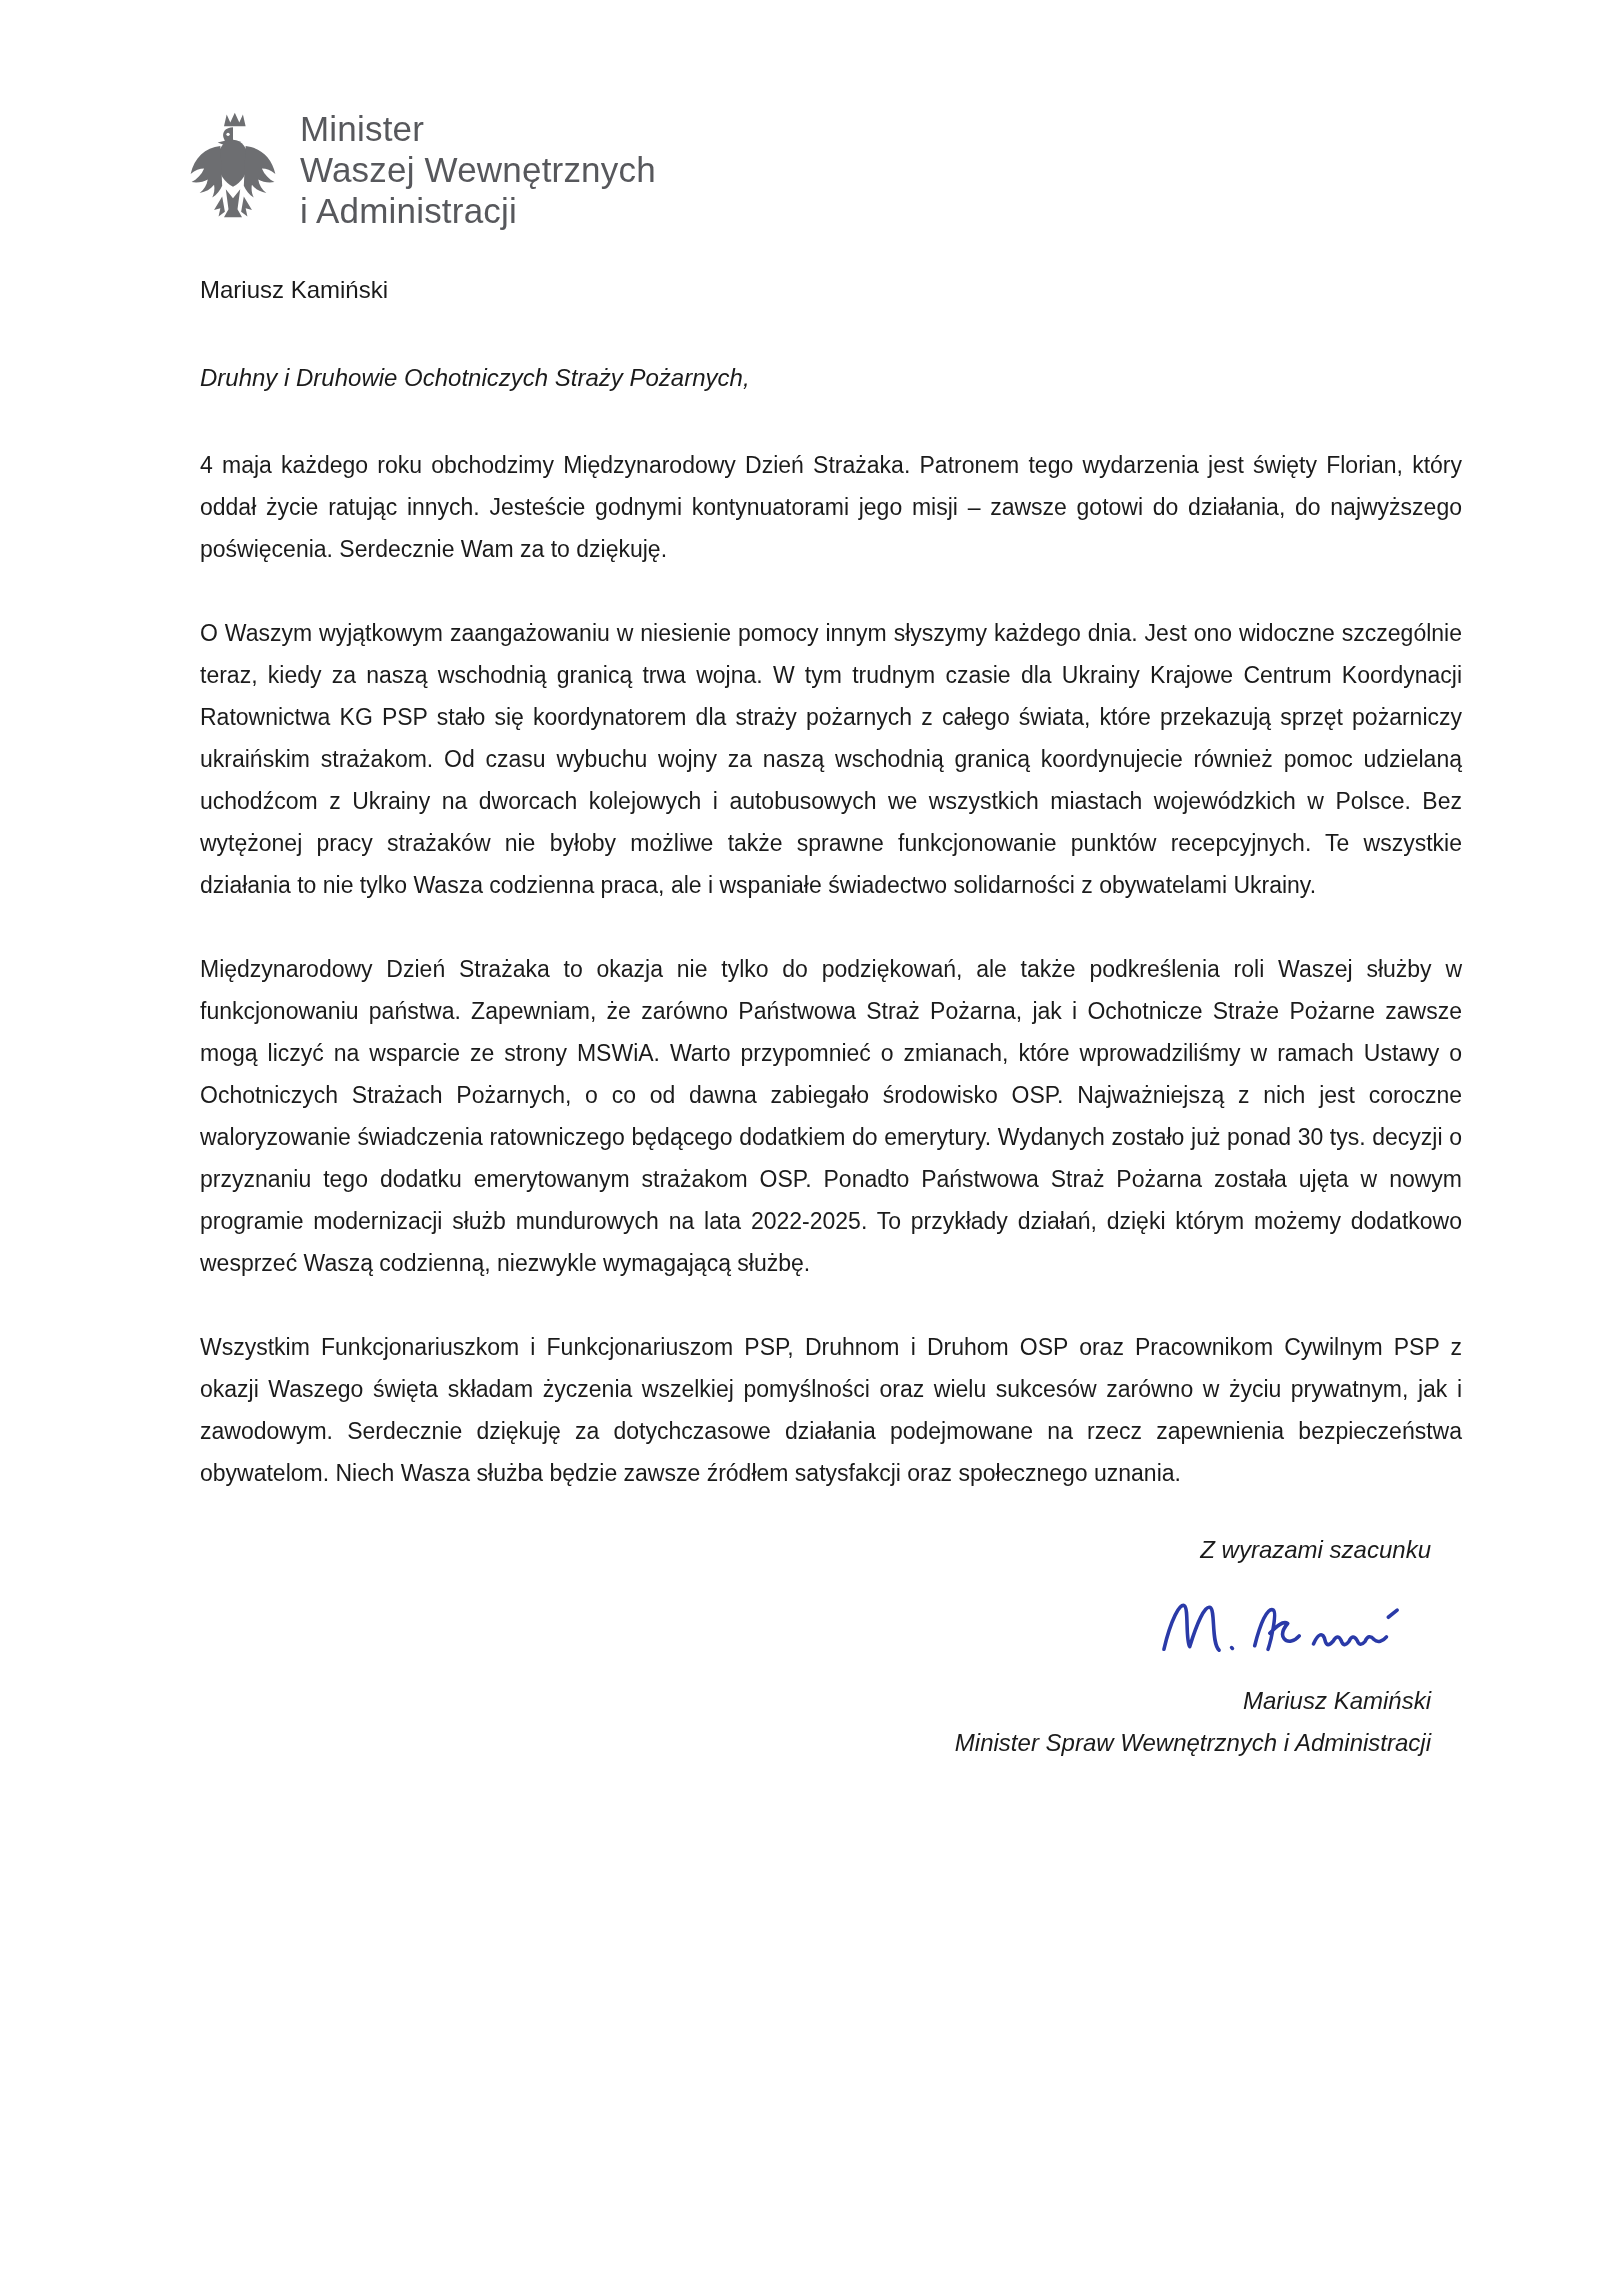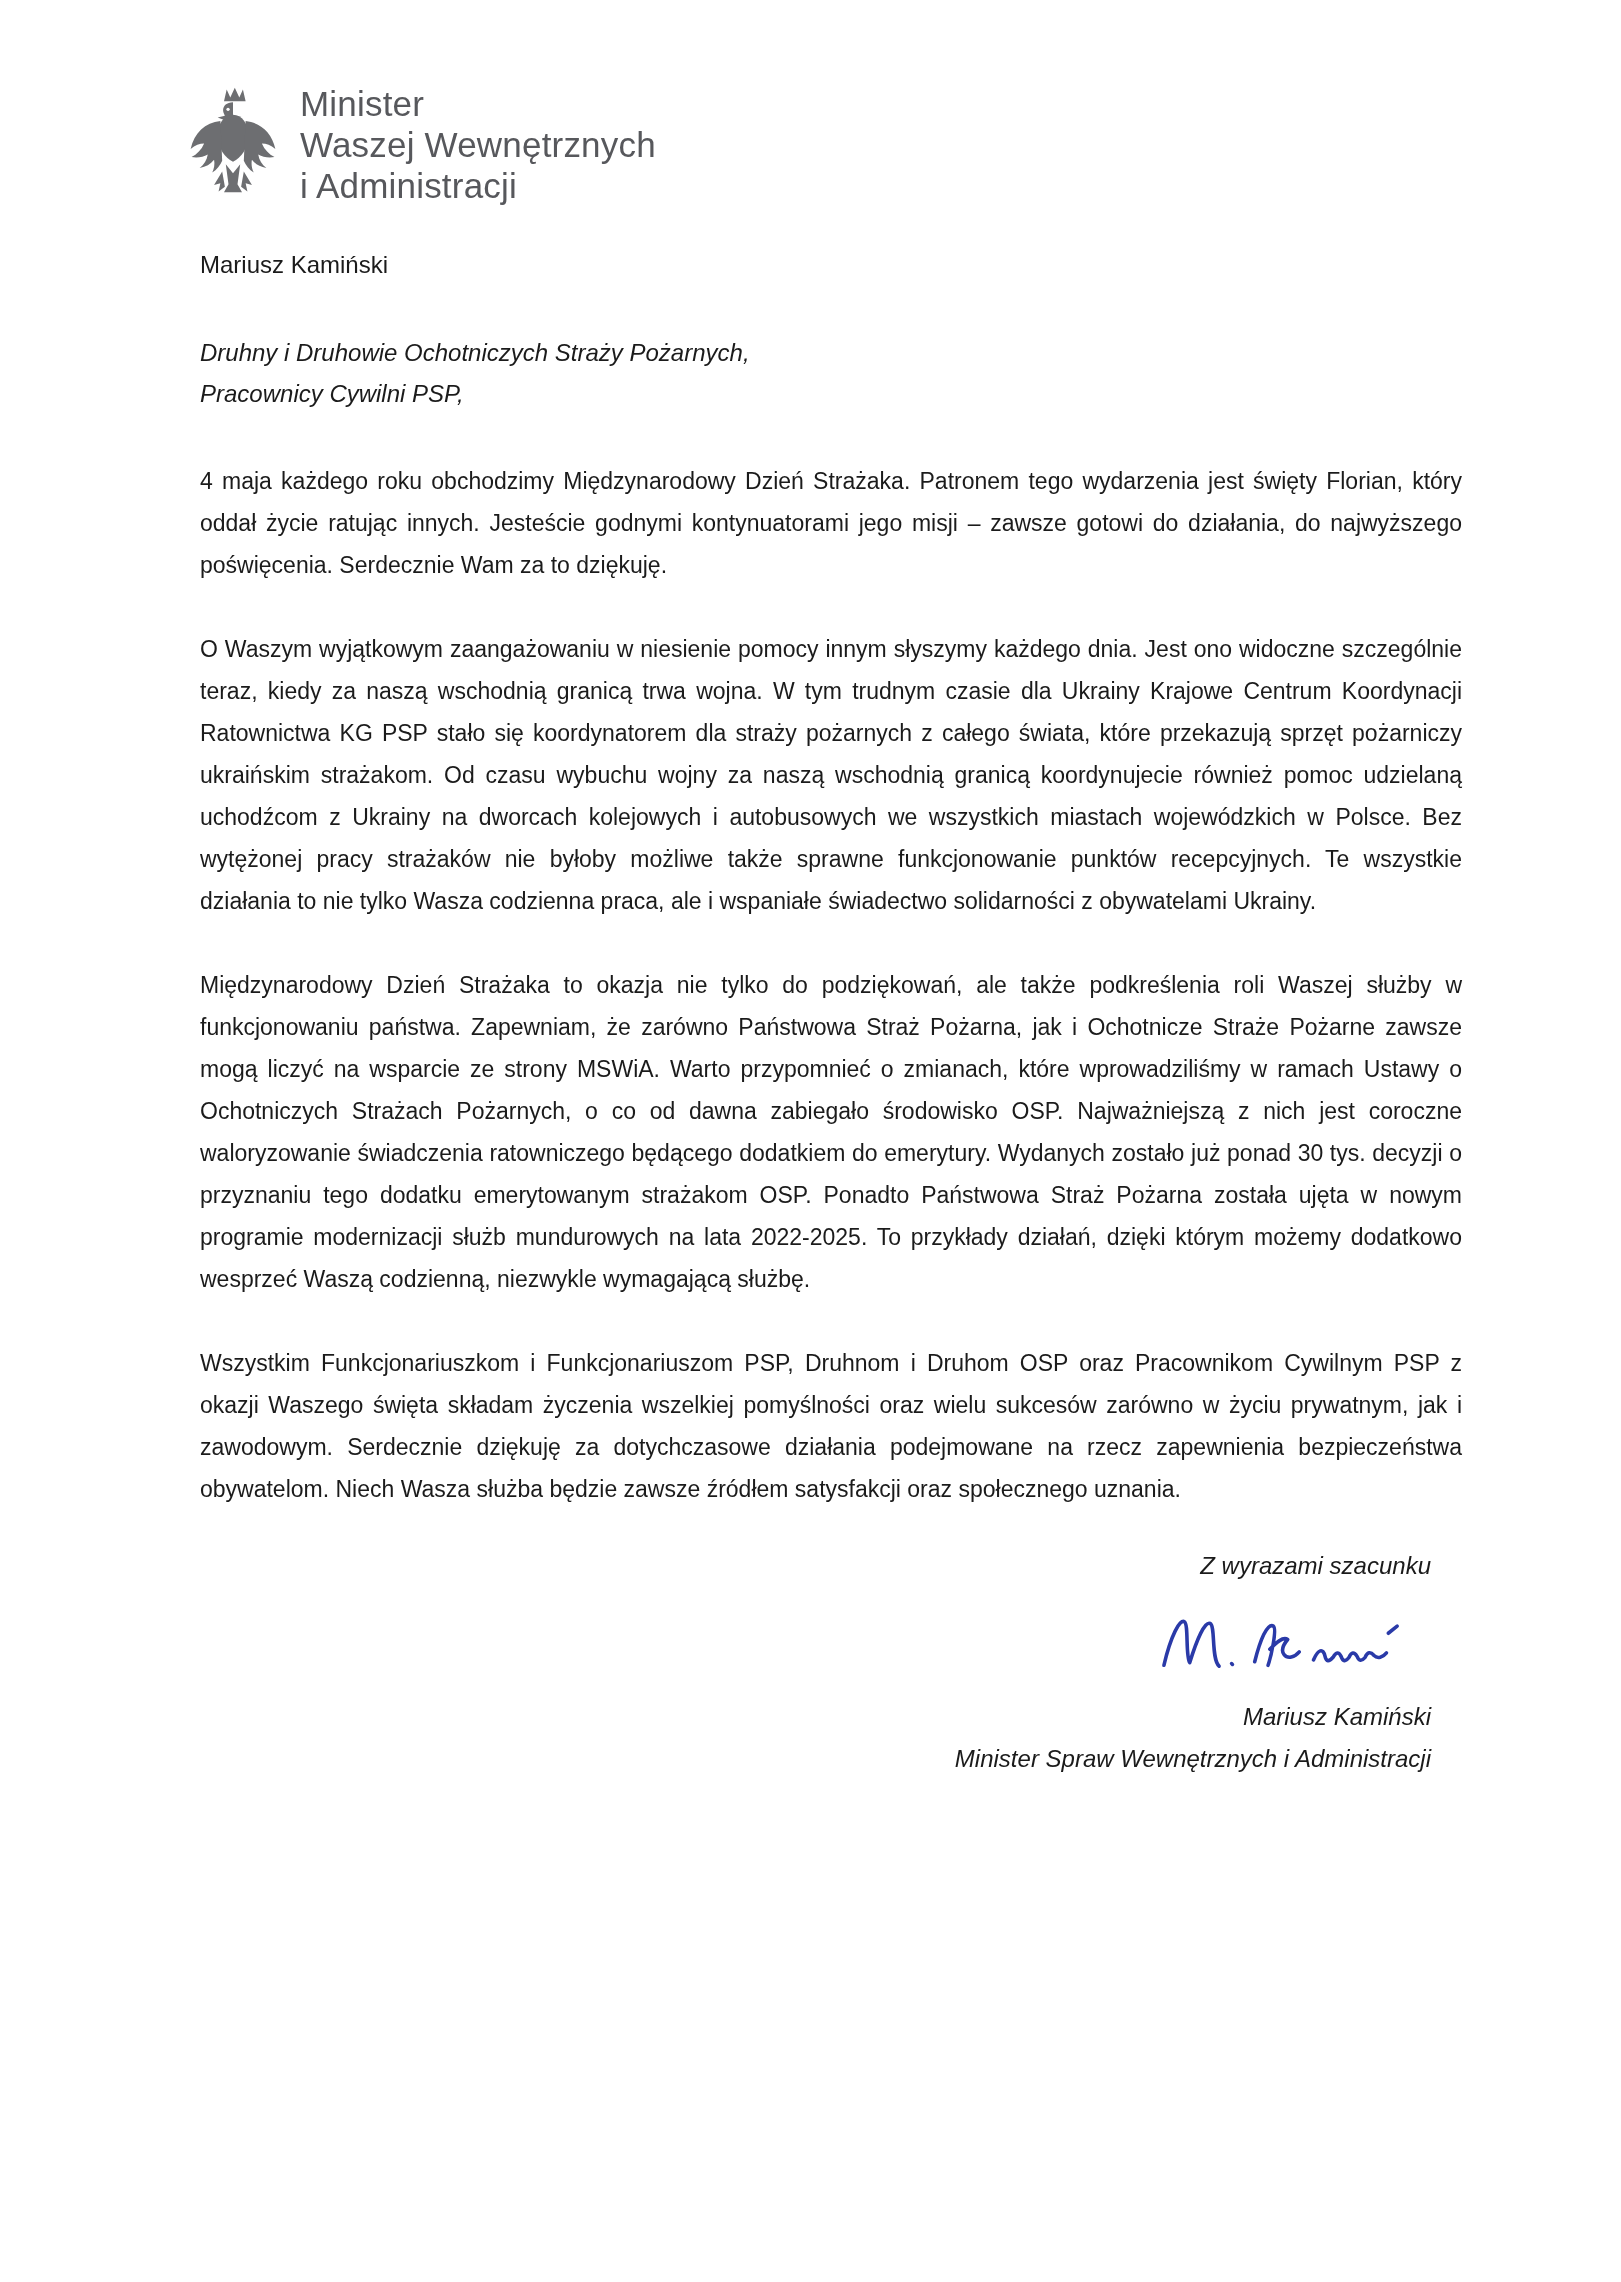--- a/index.html
+++ b/index.html
@@ -2,21 +2,21 @@
 <html lang="pl" style="font-size:14.3px"><head>
 <meta charset="utf-8">
 <style>
   html, body { margin: 0; padding: 0; background: #ffffff; }
   .page {
     position: relative;
     width: 1622px;
     height: 2282px;
     box-sizing: border-box;
     background: #ffffff;
-    padding: 83px 160px 0 200px;
+    padding: 108px 160px 0 200px;
     font-family: "Liberation Sans", sans-serif;
     color: #1b1b1b;
     overflow: hidden;
   }
 
   
   .letterhead {
     display: flex;
     align-items: center;
     gap: 18px;
@@ -107,21 +107,20 @@
       <div>Minister</div>
       <div>Waszej Wewnętrznych</div>
       <div>i Administracji</div>
     </div>
   </header>
 
   <div class="author">Mariusz Kamiński</div>
 
   <div class="salutation">
     <div>Druhny i Druhowie Ochotniczych Straży Pożarnych,</div>
-    <div>Pracownicy Cywilni PSP,</div>
   </div>
 
   <p class="body-par">4 maja każdego roku obchodzimy Międzynarodowy Dzień Strażaka. Patronem tego wydarzenia jest święty Florian, który oddał życie ratując innych. Jesteście godnymi kontynuatorami jego misji – zawsze gotowi do działania, do najwyższego poświęcenia. Serdecznie Wam za to dziękuję.</p>
   <p class="body-par">O Waszym wyjątkowym zaangażowaniu w niesienie pomocy innym słyszymy każdego dnia. Jest ono widoczne szczególnie teraz, kiedy za naszą wschodnią granicą trwa wojna. W tym trudnym czasie dla Ukrainy Krajowe Centrum Koordynacji Ratownictwa KG PSP stało się koordynatorem dla straży pożarnych z całego świata, które przekazują sprzęt pożarniczy ukraińskim strażakom. Od czasu wybuchu wojny za naszą wschodnią granicą koordynujecie również pomoc udzielaną uchodźcom z Ukrainy na dworcach kolejowych i autobusowych we wszystkich miastach wojewódzkich w Polsce. Bez wytężonej pracy strażaków nie byłoby możliwe także sprawne funkcjonowanie punktów recepcyjnych. Te wszystkie działania to nie tylko Wasza codzienna praca, ale i wspaniałe świadectwo solidarności z obywatelami Ukrainy.</p>
   <p class="body-par">Międzynarodowy Dzień Strażaka to okazja nie tylko do podziękowań, ale także podkreślenia roli Waszej służby w funkcjonowaniu państwa. Zapewniam, że zarówno Państwowa Straż Pożarna, jak i Ochotnicze Straże Pożarne zawsze mogą liczyć na wsparcie ze strony MSWiA. Warto przypomnieć o zmianach, które wprowadziliśmy w ramach Ustawy o Ochotniczych Strażach Pożarnych, o co od dawna zabiegało środowisko OSP. Najważniejszą z nich jest coroczne waloryzowanie świadczenia ratowniczego będącego dodatkiem do emerytury. Wydanych zostało już ponad 30 tys. decyzji o przyznaniu tego dodatku emerytowanym strażakom OSP. Ponadto Państwowa Straż Pożarna została ujęta w nowym programie modernizacji służb mundurowych na lata 2022-2025. To przykłady działań, dzięki którym możemy dodatkowo wesprzeć Waszą codzienną, niezwykle wymagającą służbę.</p>
   <p class="body-par">Wszystkim Funkcjonariuszkom i Funkcjonariuszom PSP, Druhnom i Druhom OSP oraz Pracownikom Cywilnym PSP z okazji Waszego święta składam życzenia wszelkiej pomyślności oraz wielu sukcesów zarówno w życiu prywatnym, jak i zawodowym. Serdecznie dziękuję za dotychczasowe działania podejmowane na rzecz zapewnienia bezpieczeństwa obywatelom. Niech Wasza służba będzie zawsze źródłem satysfakcji oraz społecznego uznania.</p>
 
   <div class="closing-block">
     <div class="closing">Z wyrazami szacunku</div>
     <div class="signature" role="img" aria-label="M. Kamiński">

